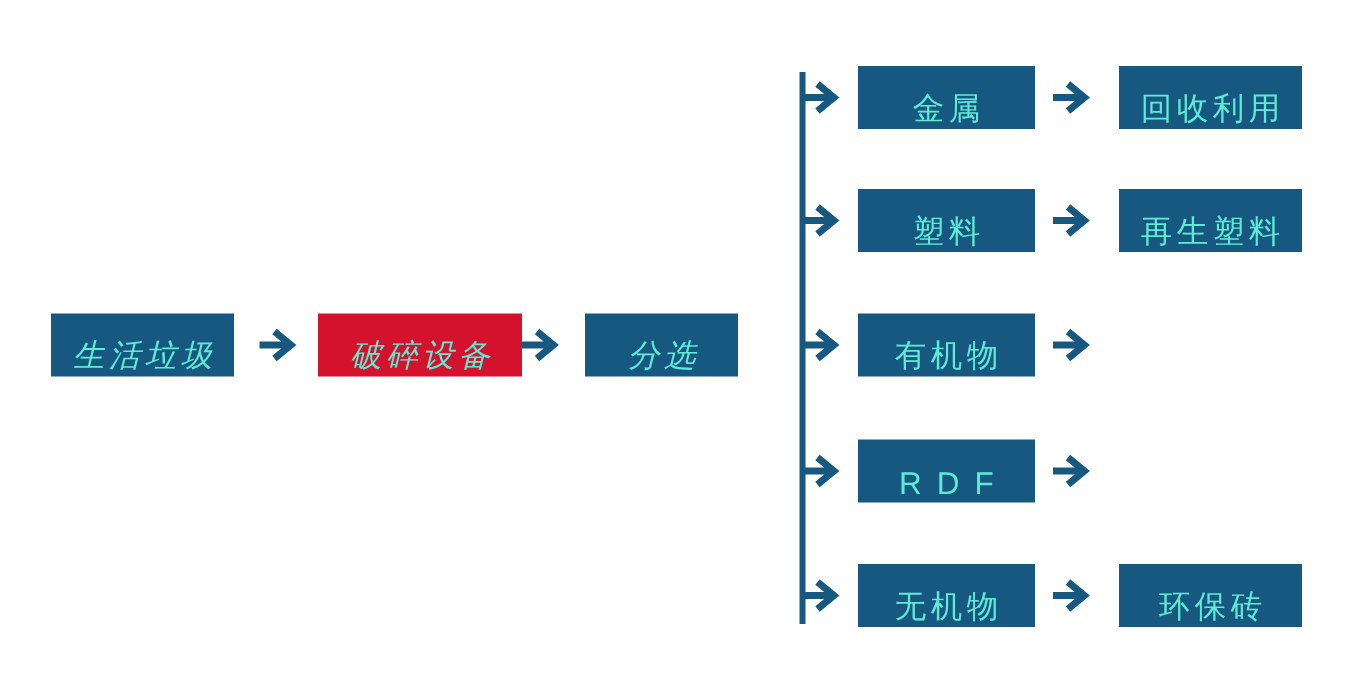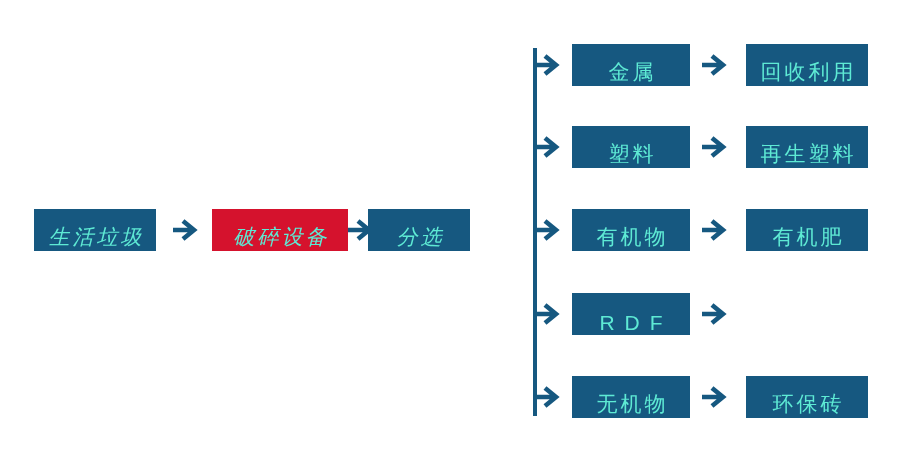--- a/index.html
+++ b/index.html
@@ -51,21 +51,21 @@
   .branch-0 { top: 44px; }
   .branch-1 { top: 126px; }
   .branch-2 { top: 209px; }
   .branch-3 { top: 293px; }
   .branch-4 { top: 376px; }
   
   .pos-chain-a { left: 34px;  width: 122px; }
   .pos-chain-arrow-1 { left: 172px; }
   .pos-chain-b { left: 212px; width: 136px; }
   .pos-chain-arrow-2 { left: 347px; }
-  .pos-chain-c { left: 368px; width: 102px; }
+  .pos-chain-c { left: 390px; width: 102px; }
   
   .pos-branch-arrow { left: 534px; }
   .pos-source { left: 572px; width: 118px; }
   .pos-mid-arrow { left: 701px; }
   .pos-result { left: 746px; width: 122px; }
 </style>
 </head>
 <body>
 
 <div class="canvas">
@@ -123,23 +123,20 @@
   <div class="row branch-2">
     <svg class="arrow pos-branch-arrow" viewBox="0 0 28 24">
       <path d="M1 12 H19 M11 3 L22 12 L11 21" fill="none" stroke="#165880" stroke-width="4.6"></path>
     </svg>
     <div class="node node-blue pos-source">
       <span>有机物</span>
     </div>
     <svg class="arrow pos-mid-arrow" viewBox="0 0 28 24">
       <path d="M1 12 H19 M11 3 L22 12 L11 21" fill="none" stroke="#165880" stroke-width="4.6"></path>
     </svg>
-    <div class="node node-blue pos-result">
-      <span>有机肥</span>
-    </div>
   </div>
 
   <div class="row branch-3">
     <svg class="arrow pos-branch-arrow" viewBox="0 0 28 24">
       <path d="M1 12 H19 M11 3 L22 12 L11 21" fill="none" stroke="#165880" stroke-width="4.6"></path>
     </svg>
     <div class="node node-blue pos-source latin-spaced">
       <span>RDF</span>
     </div>
     <svg class="arrow pos-mid-arrow" viewBox="0 0 28 24">

